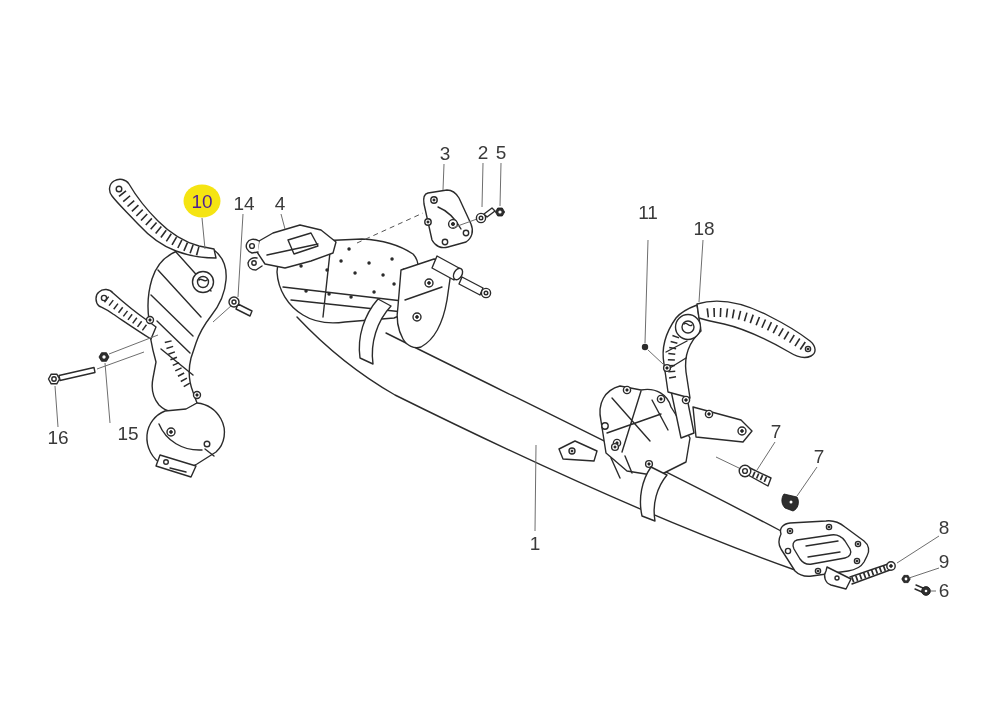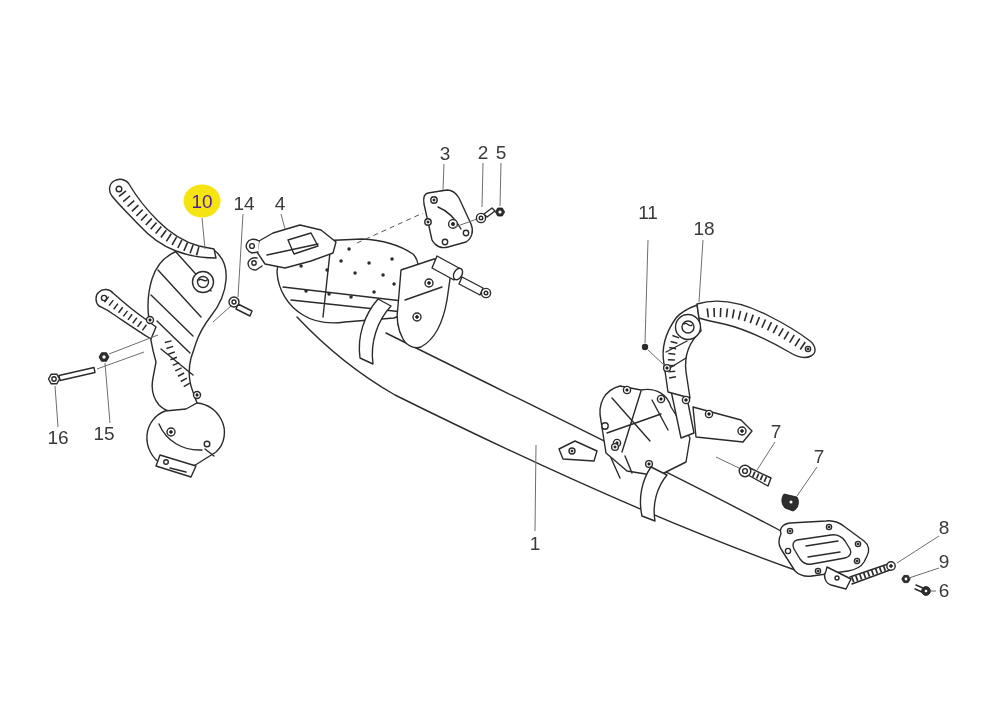--- a/index.html
+++ b/index.html
@@ -289,16 +289,16 @@
   <div class="callout" style="left:501px;top:152px">5</div>
   <div class="callout" style="left:944px;top:590px">6</div>
   <div class="callout" style="left:776px;top:431px">7</div>
   <div class="callout" style="left:944px;top:527px">8</div>
   <div class="callout" style="left:944px;top:561px">9</div>
   <div class="callout hl" style="left:202px;top:201px">10</div>
   <div class="callout" style="left:648px;top:212px">11</div>
   <div class="callout" style="left:704px;top:228px">18</div>
   <div class="callout" style="left:244px;top:203px">14</div>
   <div class="callout" style="left:58px;top:437px">16</div>
-  <div class="callout" style="left:104px;top:433px">15</div>
+  <div class="callout" style="left:128px;top:433px">15</div>
   <div class="callout" style="left:819px;top:456px">7</div>
 
 </div>
 
 </body></html>

